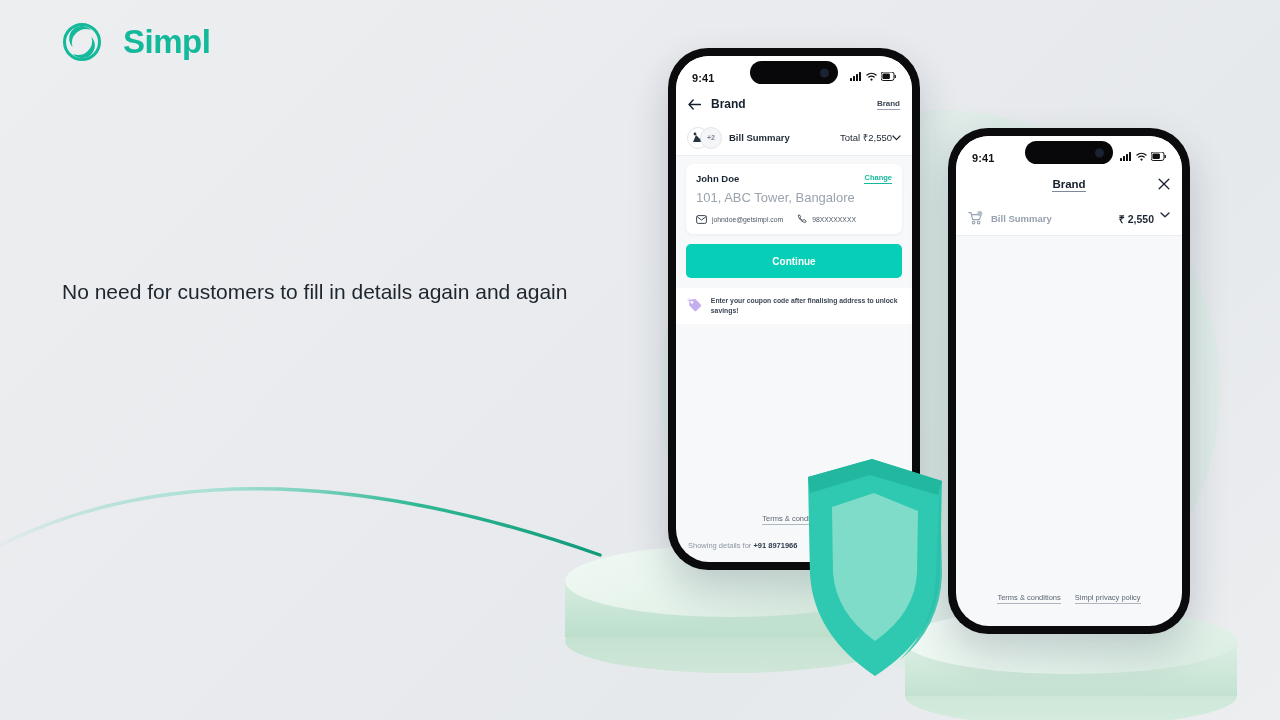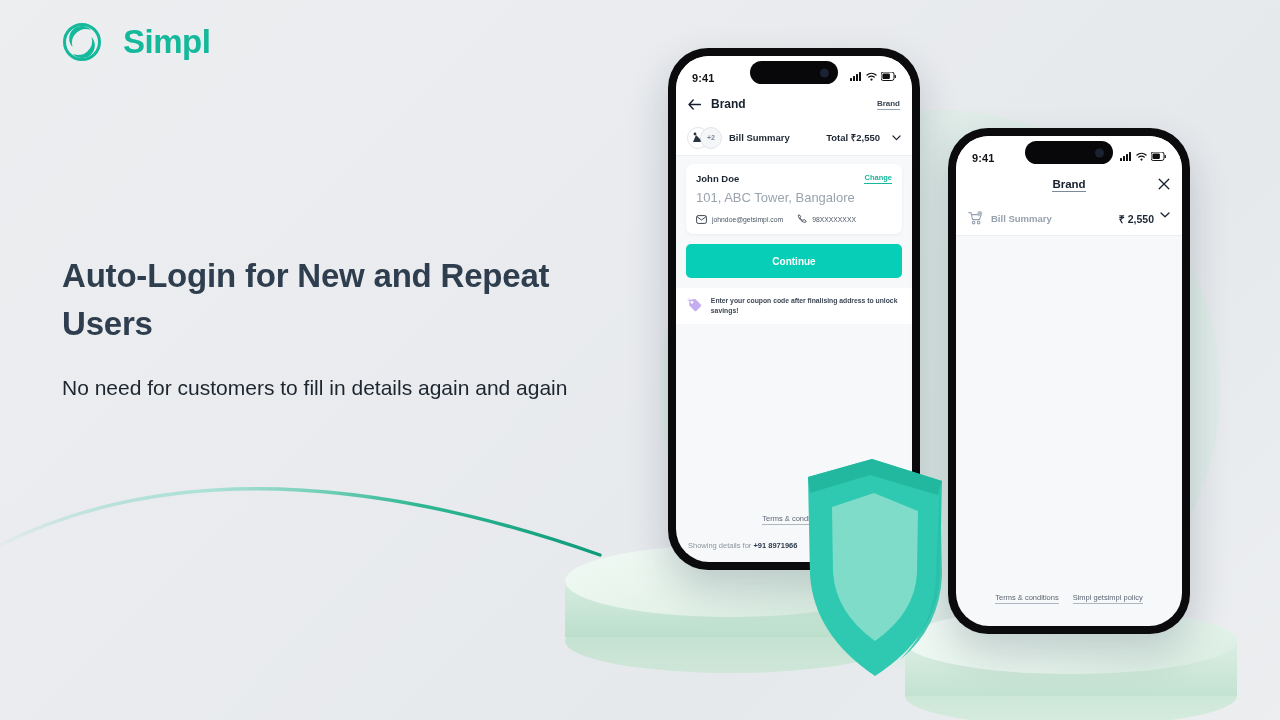--- a/index.html
+++ b/index.html
@@ -146,21 +146,21 @@
     border: 1px solid #e2e5e9; background: #fff;
     display: flex; align-items: center; justify-content: center;
     overflow: hidden;
   }
   .thumb { left: 0; }
   .plusn {
     left: 13px; font-size: 7px; font-weight: bold; color: #7c8796;
     background: #f5f6f8;
   }
   .bill-label { font-size: 9.5px; font-weight: bold; color: #1d2733; }
-  .bill-total { font-size: 9.5px; font-weight: bold; color: #1d2733; display: flex; align-items: center; gap: 12px; }
+  .bill-total { font-size: 9.5px; font-weight: normal; color: #1d2733; display: flex; align-items: center; gap: 0; }
 
   
   .addr-wrap { padding: 8px 10px 0; }
   .addr-card {
     background: #fff; border-radius: 7px; padding: 9px 10px 10px;
     box-shadow: 0 1px 3px rgba(20,40,60,.06);
   }
   .addr-top { display: flex; justify-content: space-between; align-items: center; }
   .addr-name { font-size: 9.5px; font-weight: bold; color: #1d2733; }
   .addr-change {
@@ -282,21 +282,20 @@
     <svg viewBox="0 0 44 44" width="44" height="44">
       <circle cx="22" cy="22" r="17.5" fill="none" stroke="#14b89a" stroke-width="3"></circle>
       <path d="M 31 10 A 14 14 0 0 0 12.5 27 A 9.5 9.5 0 0 1 31 10 Z" fill="#14b89a"></path>
       <path d="M 13 34 A 14 14 0 0 0 31.5 17 A 9.5 9.5 0 0 1 13 34 Z" fill="#14b89a"></path>
     </svg>
   </span>
   <span class="logo-text">Simpl</span>
 </div>
 
 <div class="copy">
-  <h1 class="headline">Auto-Login for New and Repeat Users</h1>
   <p class="subcopy">No need for customers to fill in details again and again</p>
 </div>
 
 <div class="podium podium-a">
   <div class="base"></div>
   <div class="body"></div>
   <div class="top"></div>
 </div>
 
 <div class="phone phone-1">
@@ -463,21 +462,21 @@
         <span>₹ 2,550</span>
         <svg width="10" height="6" viewBox="0 0 10 6">
           <path d="M1 1 L5 4.8 L9 1" fill="none" stroke="#1d2733" stroke-width="1.3" stroke-linecap="round" stroke-linejoin="round"></path>
         </svg>
       </span>
     </div>
 
 
     <div class="p2-footer">
       <span class="flink">Terms &amp; conditions</span>
-      <span class="flink">Simpl getsimpl policy</span>
+      <span class="flink">Simpl privacy policy</span>
     </div>
 
   </div>
 </div>
 
 <div class="shield">
   <svg viewBox="0 0 150 225" width="150" height="225">
     <path d="M8 22 L72 4 L142 26 L140 120 Q138 180 75 221 Q14 180 10 120 Z" fill="#2ec9b0"></path>
     <path d="M8 22 L72 4 L142 26 L138 40 L70 20 L10 38 Z" fill="#22b8a0"></path>
     <path d="M140 26 L142 120 Q140 172 100 205 Q136 168 136 118 Z" fill="#28c0a8" opacity=".85"></path>

